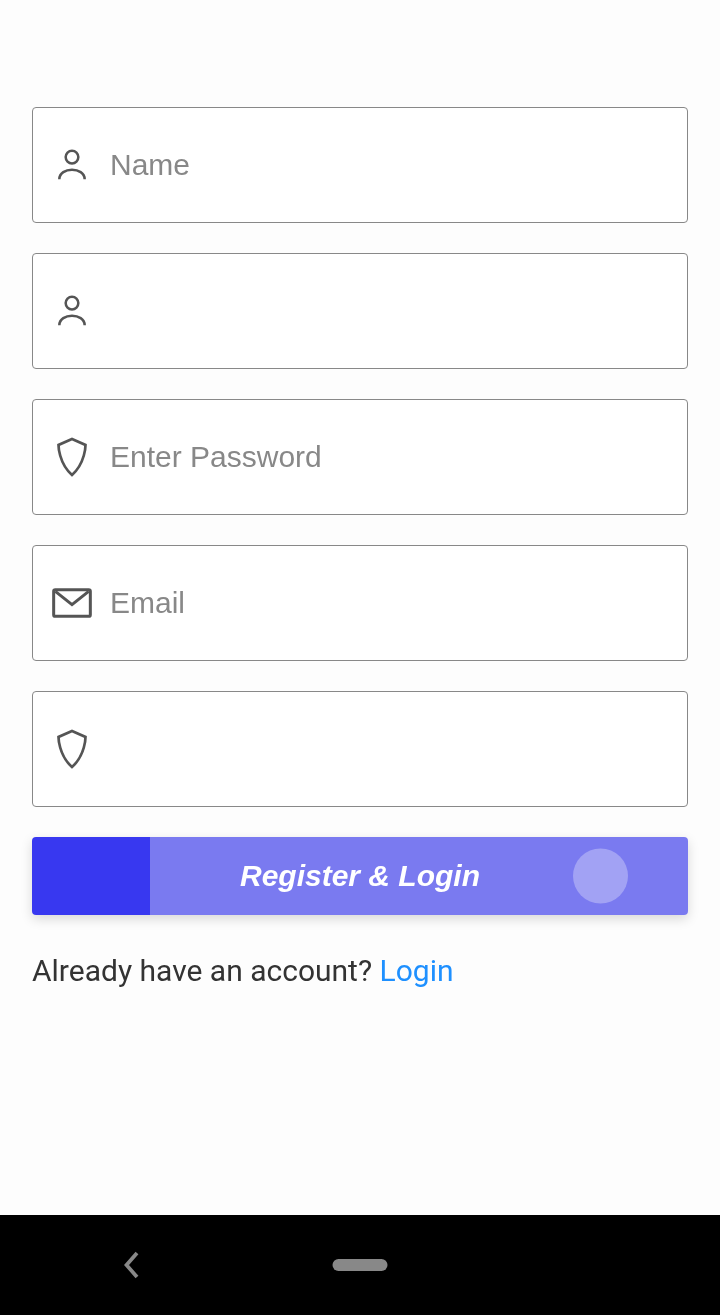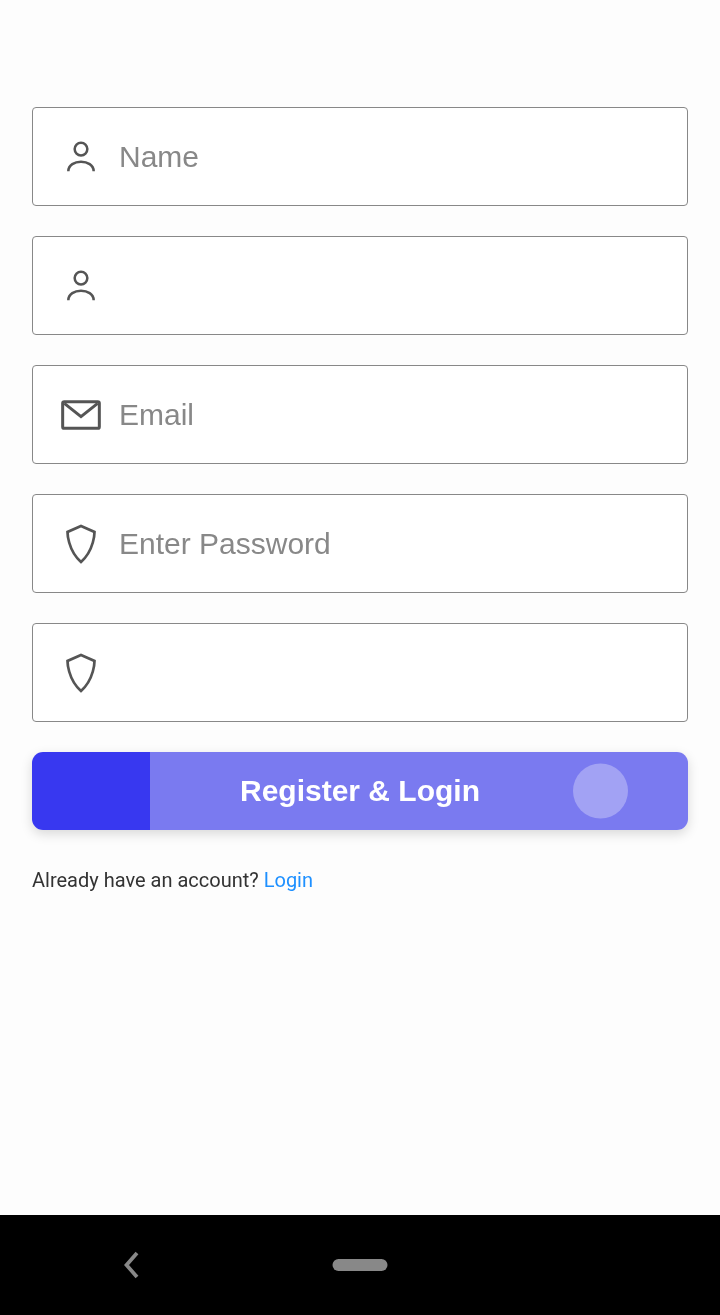--- a/index.html
+++ b/index.html
@@ -14,25 +14,25 @@
       font-family: -apple-system, BlinkMacSystemFont, 'Segoe UI', Roboto, sans-serif;
       position: relative;
       overflow: hidden;
     }
     .container {
       padding: 107px 32px 0 32px;
     }
     .input-wrapper {
       border: 1.5px solid #888;
       border-radius: 4px;
-      height: 99px;
+      height: 116px;
       margin-bottom: 30px;
       display: flex;
       align-items: center;
-      padding: 0 28px;
+      padding: 0 19px;
       background: #fff;
     }
     .icon-slot {
       width: 40px;
       height: 40px;
       display: flex;
       align-items: center;
       justify-content: center;
       margin-right: 18px;
       flex-shrink: 0;
@@ -45,46 +45,47 @@
       width: 100%;
       background: transparent;
     }
     .input-field::placeholder {
       color: #888;
     }
     .register-btn {
       width: 100%;
       height: 78px;
       border: none;
-      border-radius: 11px;
+      border-radius: 4px;
       background: linear-gradient(to right, #3838f0 0%, #3838f0 18%, #7a7af0 18%, #7a7af0 100%);
       color: #fff;
       font-size: 30px;
       font-weight: 600;
       cursor: pointer;
       position: relative;
       box-shadow: 0 4px 12px rgba(0,0,0,0.15);
       display: flex;
       align-items: center;
       justify-content: center;
       margin-top: 8px;
+      font-style: italic;
     }
     .ripple-circle {
       position: absolute;
       right: 60px;
       top: 50%;
       transform: translateY(-50%);
       width: 55px;
       height: 55px;
       border-radius: 50%;
       background: rgba(255,255,255,0.3);
     }
     .footer-text {
       margin-top: 38px;
-      font-size: 20px;
+      font-size: 30px;
       color: #333;
     }
     .login-link {
       color: #1e90ff;
     }
     .navbar {
       position: absolute;
       bottom: 0;
       left: 0;
       width: 100%;
@@ -130,35 +131,35 @@
     <span class="icon-slot">
       <svg width="38" height="40" viewBox="0 0 24 24" fill="none" stroke="#555" stroke-width="1.6">
         <circle cx="12" cy="7" r="4"></circle>
         <path d="M4 21c0-4 4-6 8-6s8 2 8 6"></path>
       </svg>
     </span>
   </div>
 
   <div class="input-wrapper">
     <span class="icon-slot">
+      <svg width="36" height="42" viewBox="0 0 24 28" fill="none" stroke="#555" stroke-width="1.8">
+        <path d="M12 2 L21 6 C21 6 21 18 12 26 C3 18 3 6 3 6 Z"></path>
+      </svg>
+    </span>
+    <input type="password" class="input-field" placeholder="Enter Password" style="">
+  </div>
+
+  <div class="input-wrapper">
+    <span class="icon-slot">
       <svg width="40" height="30" viewBox="0 0 24 18" fill="none" stroke="#555" stroke-width="1.8">
         <rect x="1" y="1" width="22" height="16" rx="1"></rect>
         <path d="M2 2l10 8 10-8"></path>
       </svg>
     </span>
     <input type="text" class="input-field" placeholder="Email" style="">
-  </div>
-
-  <div class="input-wrapper">
-    <span class="icon-slot">
-      <svg width="36" height="42" viewBox="0 0 24 28" fill="none" stroke="#555" stroke-width="1.8">
-        <path d="M12 2 L21 6 C21 6 21 18 12 26 C3 18 3 6 3 6 Z"></path>
-      </svg>
-    </span>
-    <input type="password" class="input-field" placeholder="Enter Password" style="">
   </div>
 
   <div class="input-wrapper">
     <span class="icon-slot">
       <svg width="36" height="42" viewBox="0 0 24 28" fill="none" stroke="#555" stroke-width="1.8">
         <path d="M12 2 L21 6 C21 6 21 18 12 26 C3 18 3 6 3 6 Z"></path>
       </svg>
     </span>
   </div>
 

